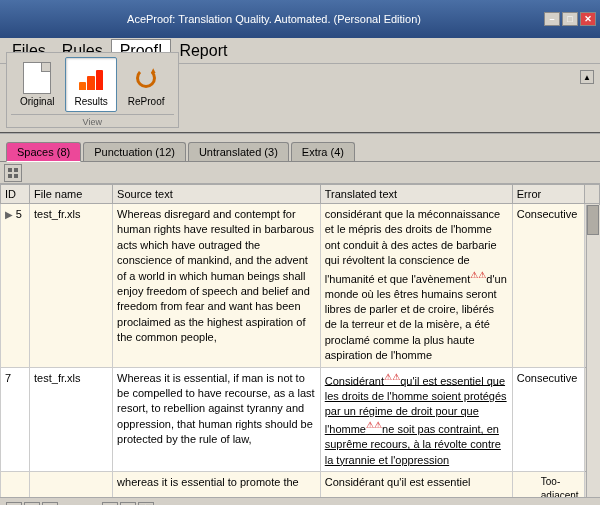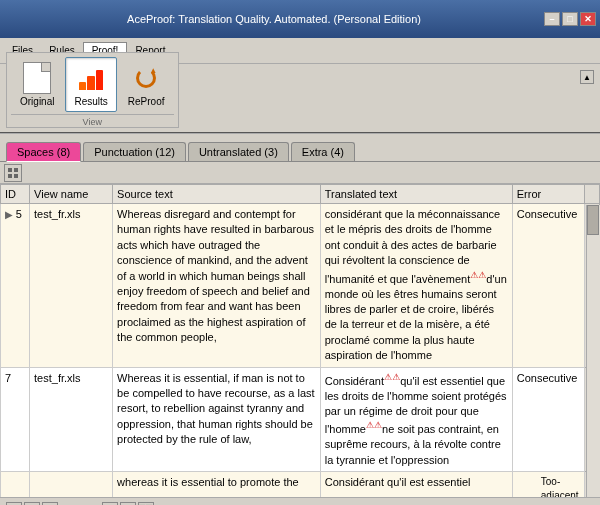--- a/index.html
+++ b/index.html
@@ -40,21 +40,21 @@
       background: #d4d0c8;
       display: flex;
       align-items: center;
       padding: 2px 4px;
       border-bottom: 1px solid #aaa;
       height: 26px;
     }
     .menu-item {
       padding: 2px 8px;
       cursor: pointer;
-      font-size: 10px;
+      font-size: 16px;
     }
     .menu-item.active {
       background: white;
       border: 1px solid #888;
       border-bottom: 1px solid white;
     }
 
     
     .toolbar {
       background: #d4d0c8;
@@ -366,21 +366,21 @@
       </svg>
     </div>
   </div>
 
   <div class="table-wrapper">
     <div class="table-scroll" style="overflow:hidden;">
       <table>
         <thead>
           <tr>
             <th class="col-id">ID</th>
-            <th class="col-filename">View name</th>
+            <th class="col-filename">File name</th>
             <th class="col-source">Source text</th>
             <th class="col-translated">Translated text</th>
             <th class="col-error">Error</th>
             <th style="width:14px; padding:0; background:#e0dcd4; border:1px solid #aaa;"></th>
           </tr>
         </thead>
         <tbody>
 
           <tr class="row-odd">
             <td class="col-id">
@@ -397,21 +397,21 @@
             <td class="col-error">Consecutive</td>
             <td style="width:14px; background:#e0dcd4; border:1px solid #aaa;"></td>
           </tr>
 
           <tr class="row-even">
             <td class="col-id">7</td>
             <td class="col-filename">test_fr.xls</td>
             <td class="col-source" style="word-break:break-word; white-space:normal;">
               <span>Whereas it is essential, if man is not to be compelled to have recourse, as a last resort, to rebellion against tyranny and oppression, that human rights should be protected by the rule of law,</span>
             </td>
-            <td class="col-translated" style="word-break:break-word; white-space:normal;">
+            <td class="col-translated" style="word-break:break-word; white-space:normal;text-decoration:underline;">
               Considérant<span class="warn-text">⚠⚠</span>qu'il est essentiel que les droits de l'homme soient protégés par un régime de droit pour que l'homme<span class="warn-text">⚠⚠</span>ne soit pas contraint, en suprême recours, à la révolte contre la tyrannie et l'oppression
             </td>
             <td class="col-error">Consecutive</td>
             <td style="width:14px; background:#e0dcd4; border:1px solid #aaa;"></td>
           </tr>
 
           <tr class="row-odd">
             <td class="col-id"></td>
             <td class="col-filename"></td>
             <td class="col-source" style="white-space:normal;">whereas it is essential to promote the</td>

